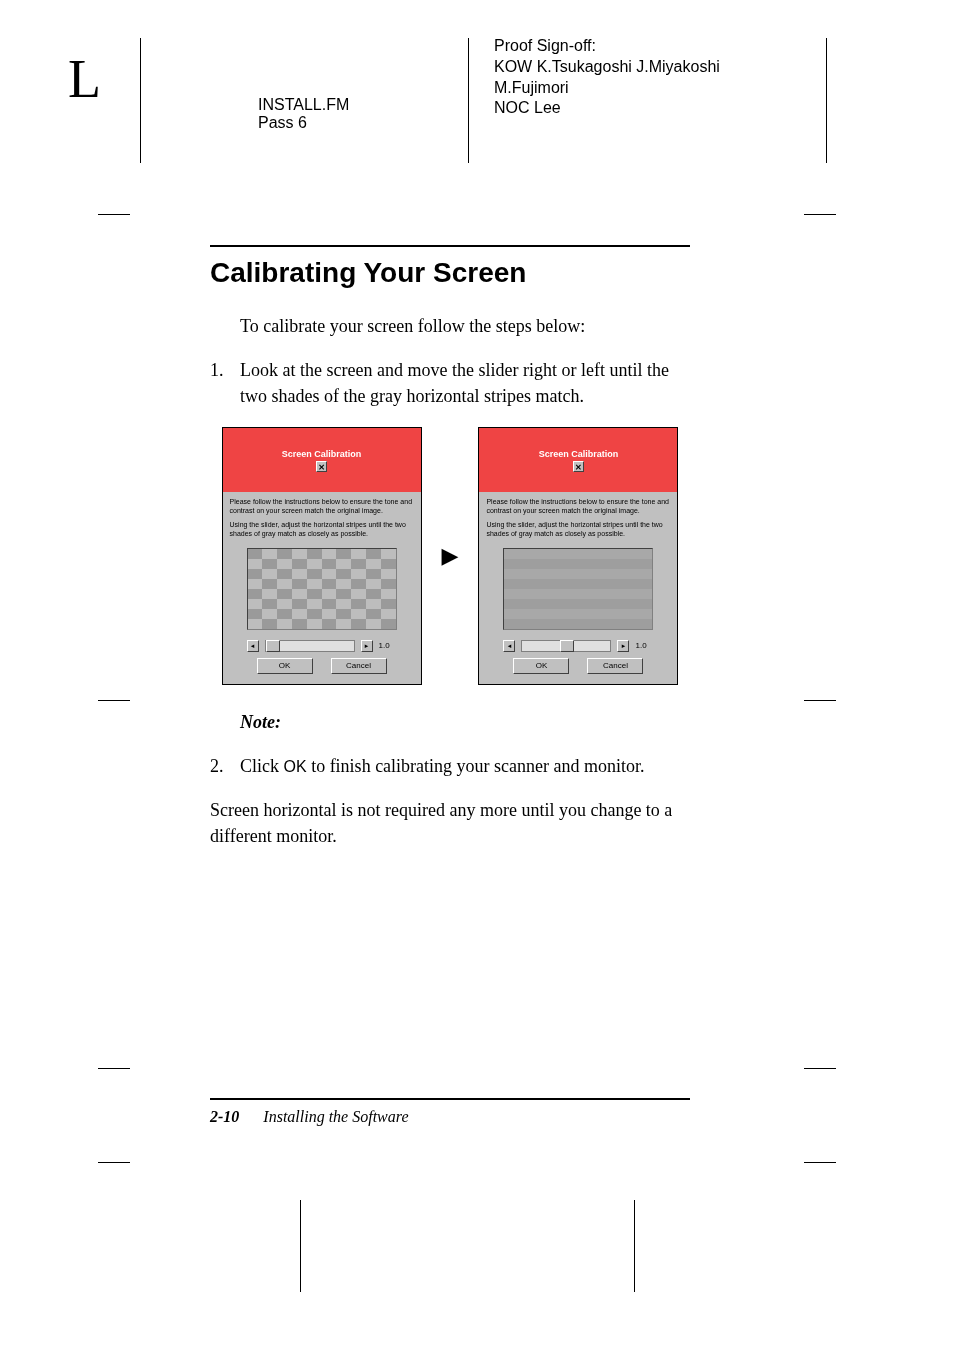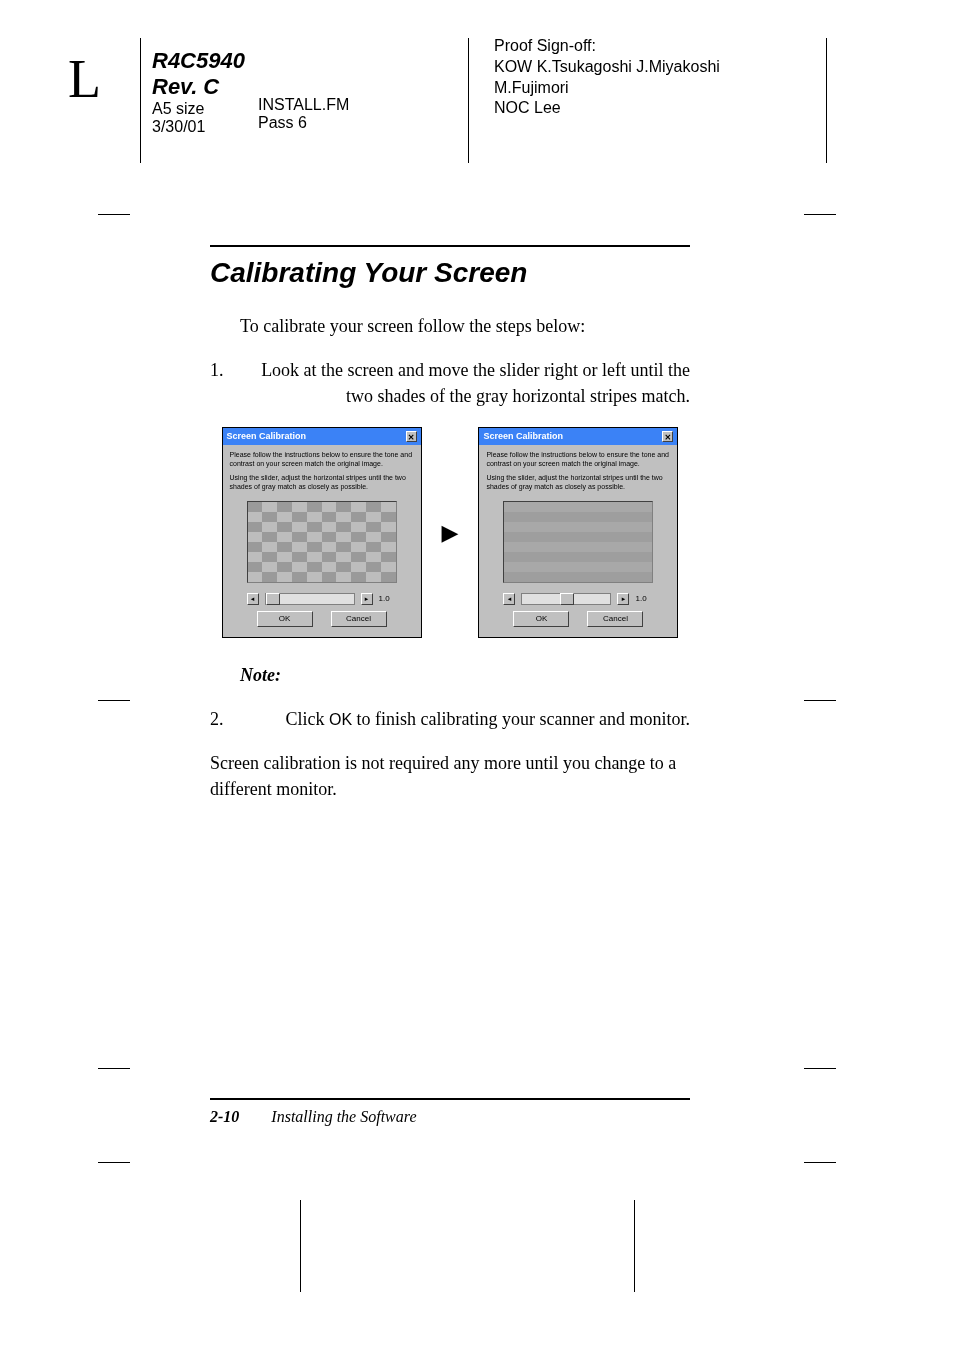--- a/index.html
+++ b/index.html
@@ -80,62 +80,62 @@
       position: absolute;
       left: 210px;
       top: 245px;
       width: 480px;
     }
 
     .hr-thin { border: none; border-top: 2px solid #000; width: 100%; margin-bottom: 10px; }
 
     h1.section-title {
       font-family: 'Century Gothic', Arial, sans-serif;
-      font-style: italic;
       font-weight: bold;
       font-size: 28px;
       margin-bottom: 24px;
     }
 
     .body-text {
       font-family: 'Palatino Linotype', Georgia, serif;
       font-size: 18px;
       line-height: 1.45;
     }
     .body-text p { margin-bottom: 18px; }
     .body-text .indent { margin-left: 30px; }
 
     ol.steps { list-style: none; margin-left: 0; }
     ol.steps li { display: flex; margin-bottom: 18px; }
     ol.steps li .num { width: 30px; flex-shrink: 0; }
-    ol.steps li .txt { flex: 1; text-align: right; }
+    ol.steps li .txt { flex: 1; }
 
     
     .dialog-row {
       display: flex;
       align-items: center;
       justify-content: center;
       gap: 20px;
       margin: 10px 0 24px 0;
     }
     .dialog {
       width: 200px;
       background: #c0c0c0;
       border: 1px solid #000;
       font-family: Arial, sans-serif;
     }
     .dialog-title {
-      background: #3b82f6;
+      background: #ef4444;
       color: #fff;
       font-size: 9px;
       font-weight: bold;
-      padding: 2px 4px;
+      padding: 20px 4px;
       display: flex;
       justify-content: space-between;
       align-items: center;
+      flex-direction: column;
     }
     .dialog-title .x {
       background: #c0c0c0;
       color: #000;
       width: 11px; height: 11px;
       font-size: 8px;
       text-align: center;
       line-height: 11px;
       border: 1px solid #fff;
       border-right-color: #404040;
@@ -242,44 +242,38 @@
       left: 210px; top: 1098px;
       width: 480px;
       border-top: 2px solid #000;
     }
     .footer-text {
       position: absolute;
       left: 210px; top: 1108px;
       font-family: 'Palatino Linotype', Georgia, serif;
       font-size: 16px;
     }
-    .footer-text .pnum { font-weight: bold; font-style: italic; margin-right: 28px; }
+    .footer-text .pnum { font-weight: bold; font-style: italic; margin-right: 20px; }
     .footer-text .chap { font-style: italic; }
 
     
     .vfoot1 { position:absolute; left:300px; top:1200px; width:1px; height:92px; background:#000; }
     .vfoot2 { position:absolute; left:634px; top:1200px; width:1px; height:92px; background:#000; }
   </style>
 </head>
 <body>
 
 <div class="page">
 
   <div class="big-L">L</div>
 
   <div class="vline-left"></div>
   <div class="vline-mid"></div>
   <div class="vline-right"></div>
 
-  <div class="doc-id">
-    <div class="bold-ital">R4C5940</div>
-    <div class="rev">Rev. C</div>
-    <div class="small">A5 size</div>
-    <div class="small">3/30/01</div>
-  </div>
   <div class="doc-id-col2">
     <div>INSTALL.FM</div>
     <div>Pass 6</div>
   </div>
 
   <div class="proof">
     <div>Proof Sign-off:</div>
     <div>KOW K.Tsukagoshi  J.Miyakoshi</div>
     <div>M.Fujimori</div>
     <div>NOC Lee</div>
@@ -473,21 +467,21 @@
 
       <ol class="steps">
         <li>
           <span class="num">2.</span>
           <span class="txt">
             <span>Click </span><span class="sans">OK</span><span> to finish calibrating your scanner and monitor.</span>
           </span>
         </li>
       </ol>
 
-      <p>Screen calibration is not required any more until you change to a different monitor.</p>
+      <p>Screen horizontal is not required any more until you change to a different monitor.</p>
     </div>
   </div>
 
   <div class="footer-rule"></div>
   <div class="footer-text">
     <span class="pnum">2-10</span>
     <span class="chap">Installing the Software</span>
   </div>
 
   <div class="vfoot1"></div>

